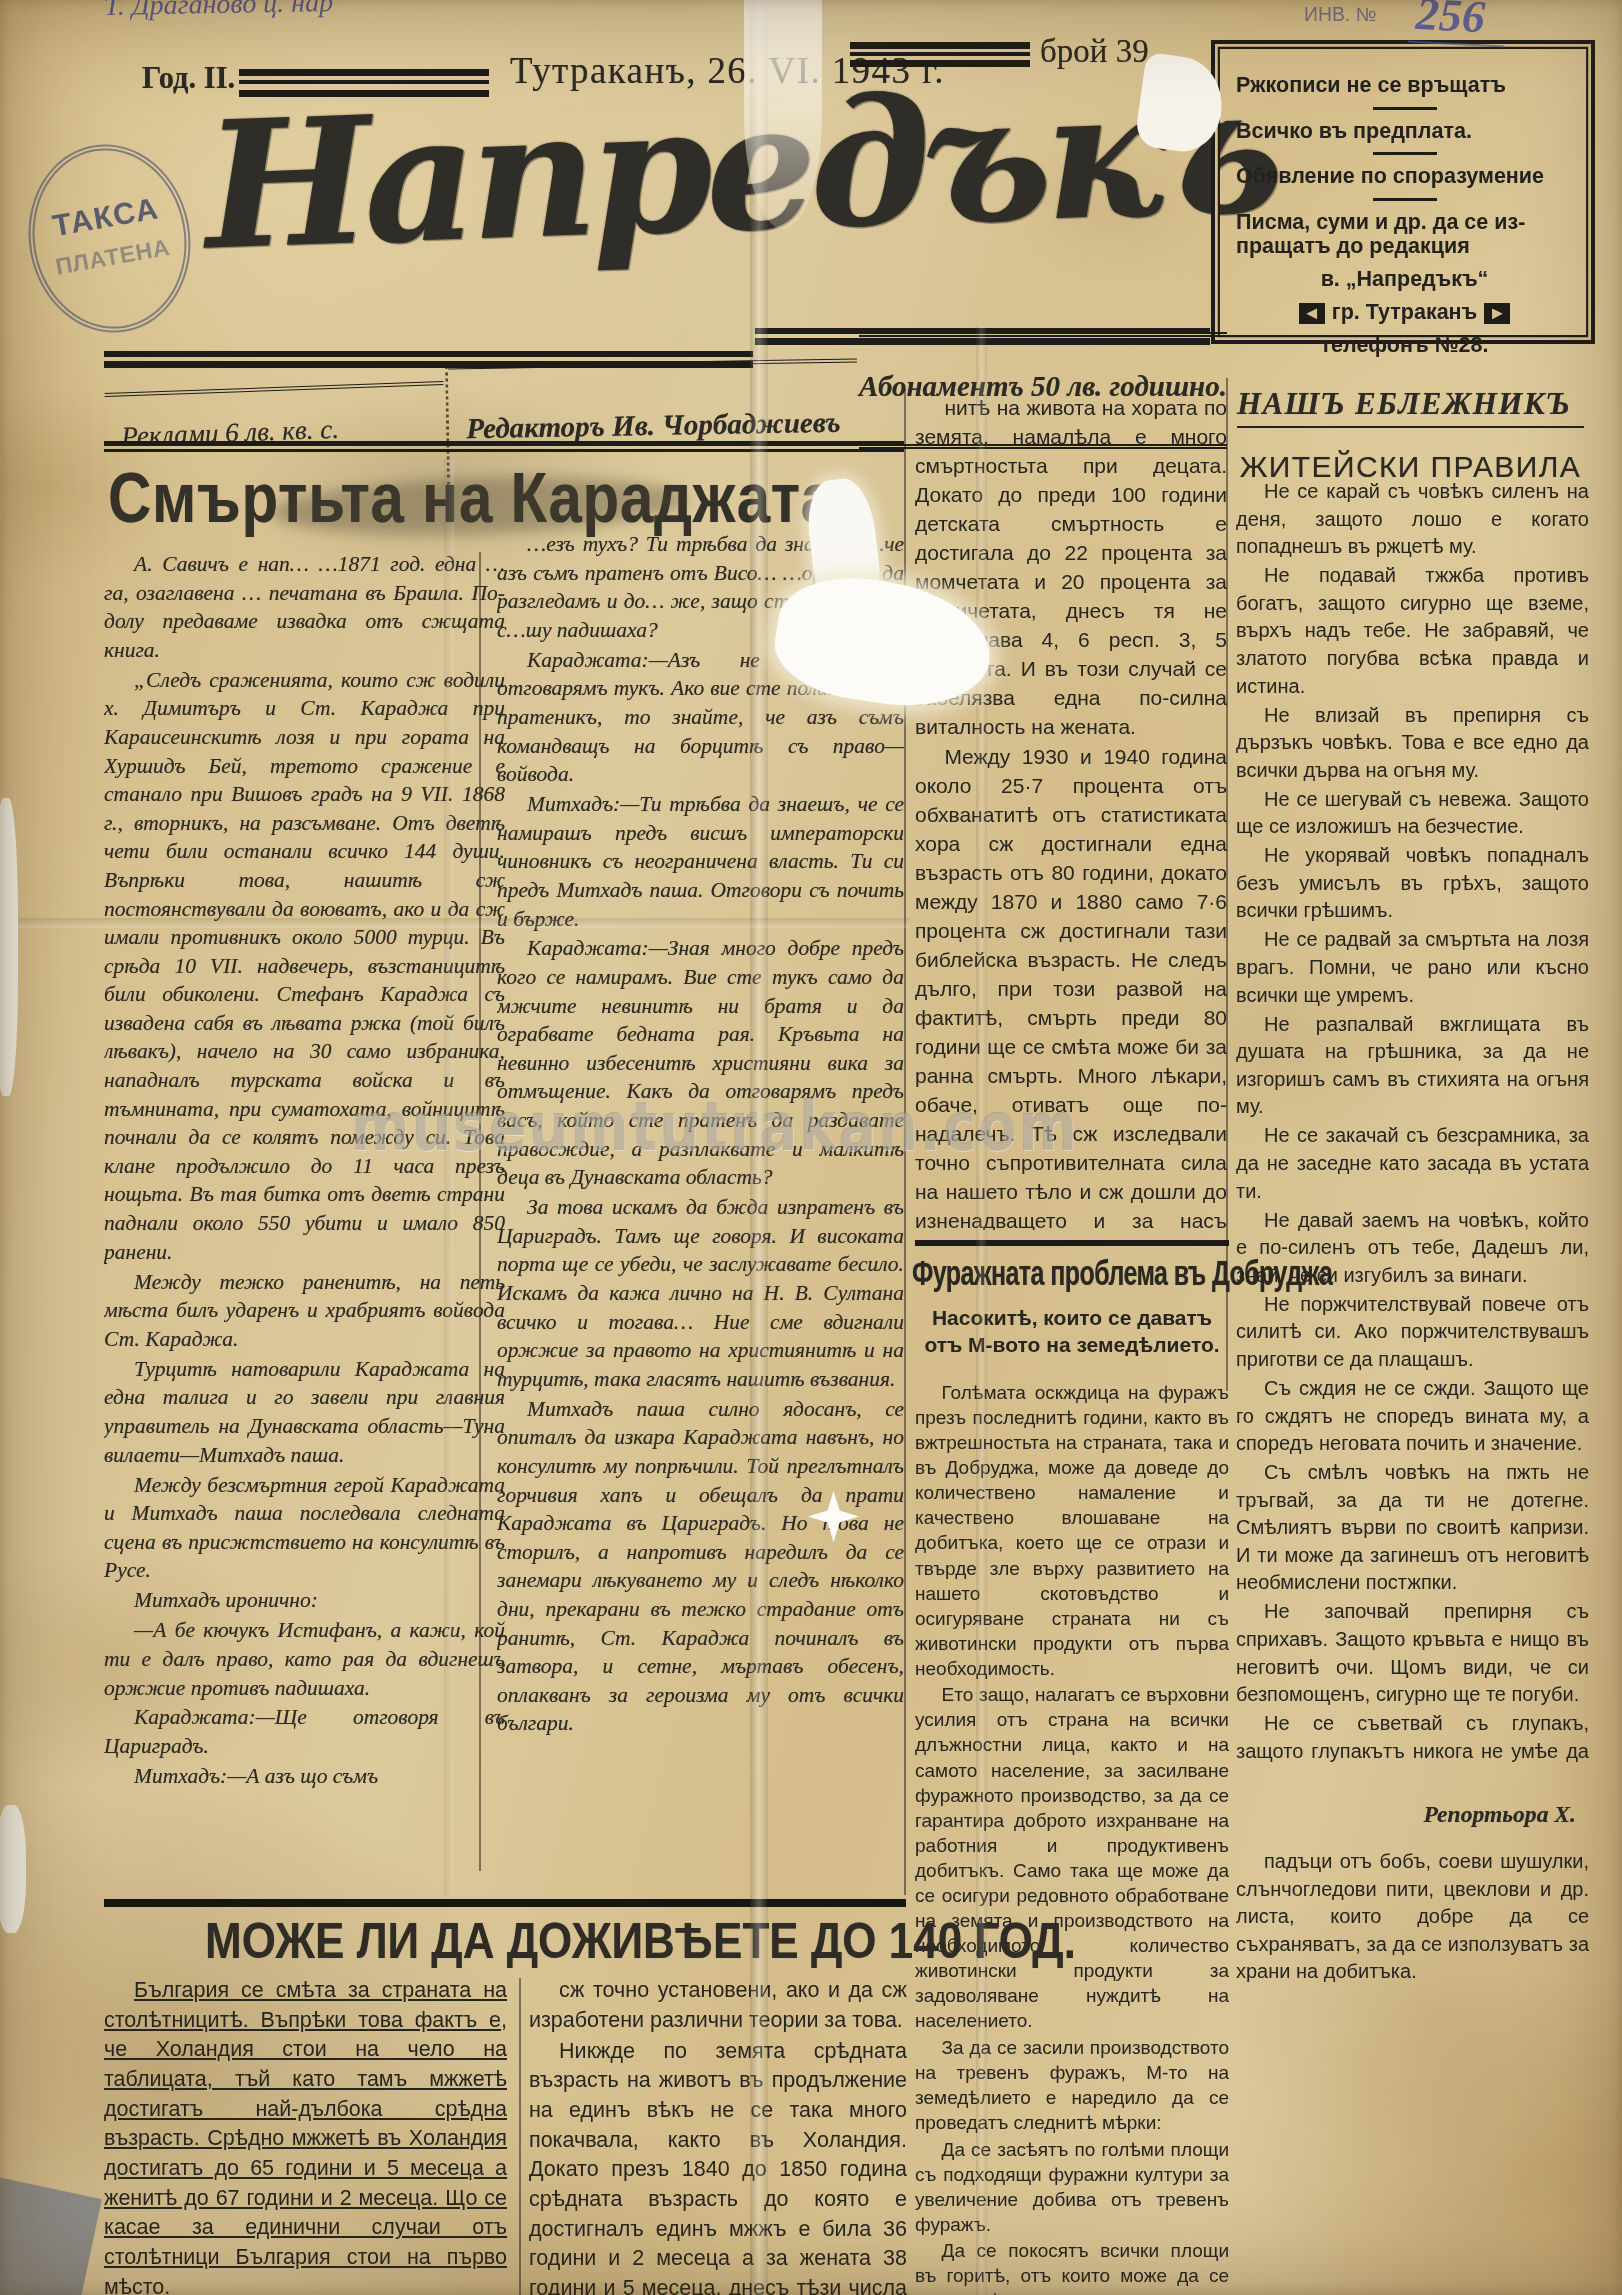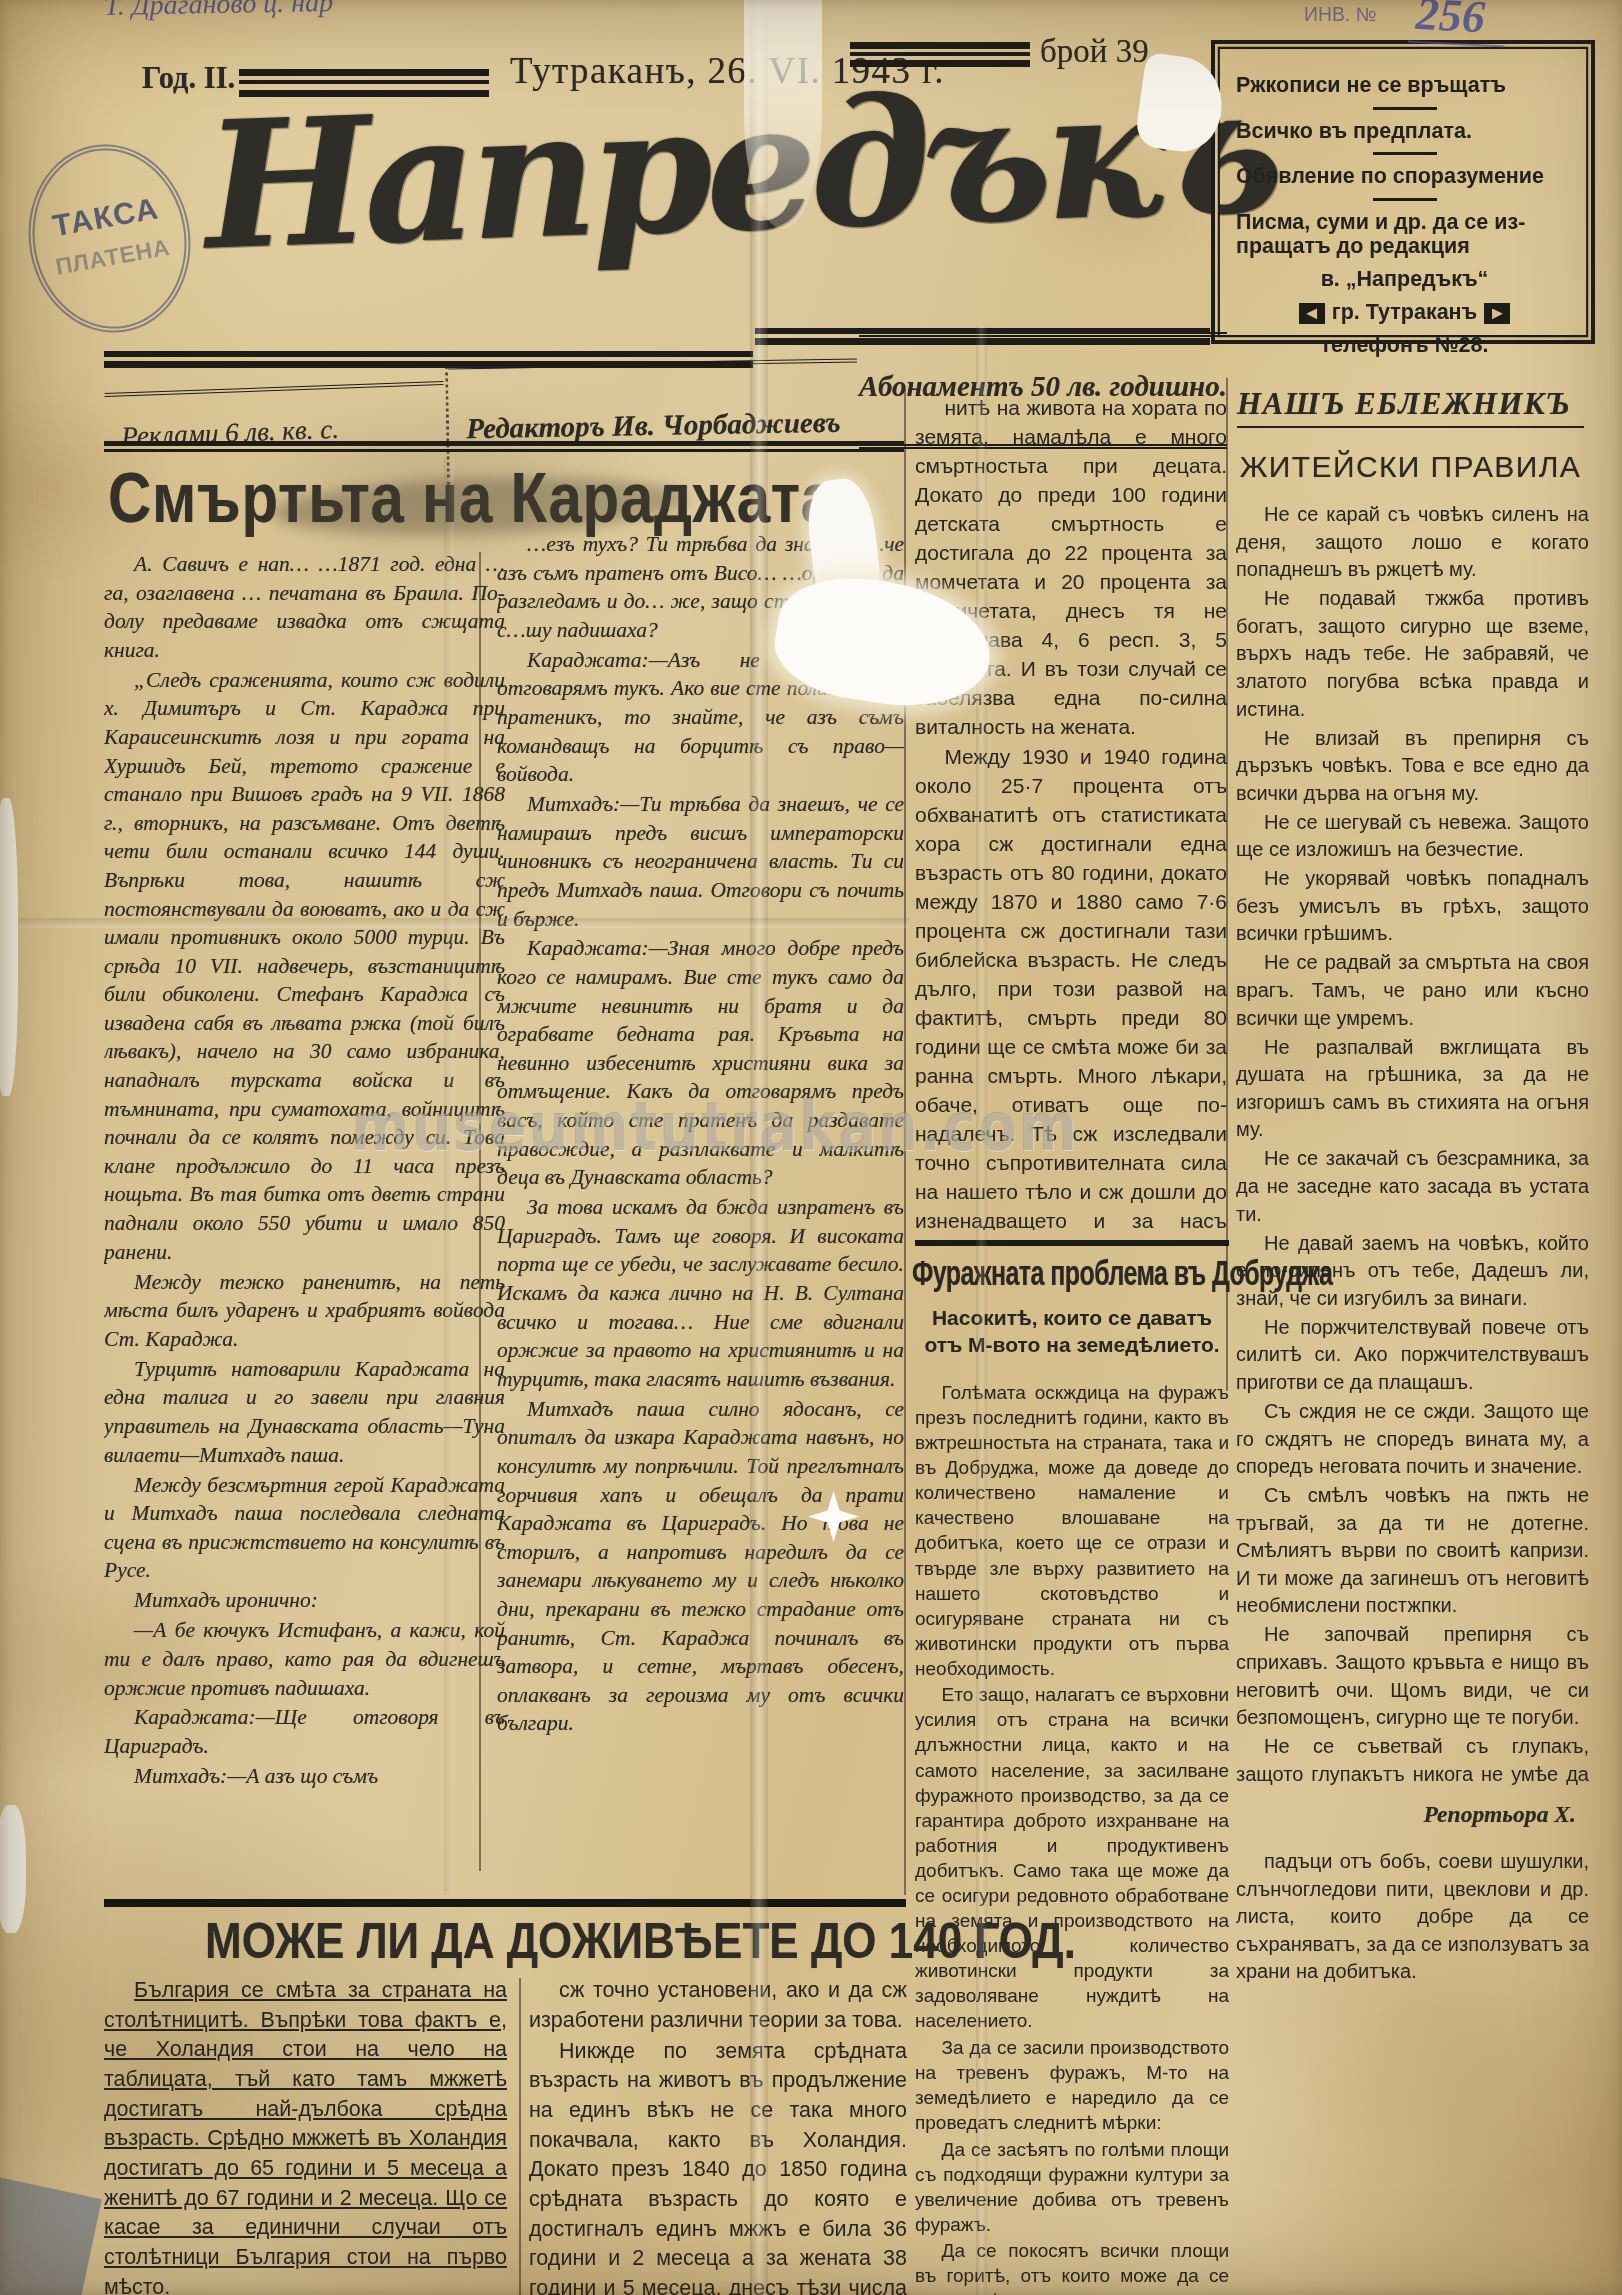--- a/index.html
+++ b/index.html
@@ -84,21 +84,21 @@
   .forage-title{position:absolute;left:912px;top:1254px;width:389px;z-index:5;font-family:"Liberation Sans",sans-serif;
     font-weight:bold;font-size:30.5px;letter-spacing:-0.7px;color:#2a2822;transform:scale(.82,1.12);transform-origin:top left;white-space:nowrap;}
   .forage-sub{position:absolute;left:915px;top:1304px;width:314px;z-index:5;font-family:"Liberation Sans",sans-serif;
     font-weight:bold;font-size:21px;text-align:center;line-height:1.3;color:#262520;}
   #forage-body{left:915px;top:1380px;width:314px;height:916px;font-size:19px;line-height:1.32;}
   
   .rubric{position:absolute;left:1237px;top:386px;width:347px;z-index:5;font-style:italic;font-weight:bold;
     font-size:31px;letter-spacing:1.4px;border-bottom:2.8px solid #23221d;padding-bottom:4.2px;white-space:nowrap;}
   .rules-title{position:absolute;left:1237px;top:450px;width:347px;z-index:5;font-family:"Liberation Sans",sans-serif;
     font-size:30px;text-align:center;letter-spacing:1.4px;color:#2a2923;}
-  #col4{left:1236px;top:501px;width:353px;height:1292px;font-size:20px;}
+  #col4{left:1236px;top:478px;width:353px;height:1292px;font-size:20px;}
   .signature{position:absolute;left:1236px;top:1801px;width:340px;z-index:5;text-align:right;font-style:italic;
     font-weight:bold;font-size:23.6px;}
   #col4cont{left:1236px;top:1848px;width:353px;height:448px;font-size:20px;}
   
   .rule-bottom{position:absolute;left:104px;top:1899px;width:802px;height:8.3px;background:#171612;z-index:5;}
   .headline2{position:absolute;left:205px;top:1913px;width:708px;z-index:5;font-family:"Liberation Sans",sans-serif;
     font-weight:bold;font-size:44px;letter-spacing:0;color:#2e2c25;transform:scaleY(1.12);transform-origin:top left;white-space:nowrap;}
   #botL{left:104px;top:1976px;width:403px;height:320px;font-size:21.5px;text-decoration:underline;}
   #botR{left:529px;top:1976px;width:378px;height:320px;font-size:21.5px;}
   
@@ -212,21 +212,21 @@
     </div>
 
   <div class="rubric ink">НАШЪ ЕБЛЕЖНИКЪ</div>
   <div class="rules-title ink">ЖИТЕЙСКИ ПРАВИЛА</div>
   <div id="col4" class="textcol sans-col">
       <p>Не се карай съ човѣкъ силенъ на деня, защото лошо е когато попаднешъ въ ржцетѣ му.</p>
       <p>Не подавай тжжба противъ богатъ, защото сигурно ще вземе, върхъ надъ тебе. Не забравяй, че златото погубва всѣка правда и истина.</p>
       <p>Не влизай въ препирня съ дързъкъ човѣкъ. Това е все едно да всички дърва на огъня му.</p>
       <p>Не се шегувай съ невежа. Защото ще се изложишъ на безчестие.</p>
       <p>Не укорявай човѣкъ попадналъ безъ умисълъ въ грѣхъ, защото всички грѣшимъ.</p>
-      <p>Не се радвай за смъртьта на своя врагъ. Тамъ, че рано или късно всички ще умремъ.</p>
+      <p>Не се радвай за смъртьта на лозя врагъ. Помни, че рано или късно всички ще умремъ.</p>
       <p>Не разпалвай вжглищата въ душата на грѣшника, за да не изгоришъ самъ въ стихията на огъня му.</p>
       <p>Не се закачай съ безсрамника, за да не заседне като засада въ устата ти.</p>
       <p>Не давай заемъ на човѣкъ, който е по-силенъ отъ тебе, Дадешъ ли, знай, че си изгубилъ за винаги.</p>
       <p>Не поржчителствувай повече отъ силитѣ си. Ако поржчителствувашъ приготви се да плащашъ.</p>
       <p>Съ сждия не се сжди. Защото ще го сждятъ не споредъ вината му, а споредъ неговата почить и значение.</p>
       <p>Съ смѣлъ човѣкъ на пжть не тръгвай, за да ти не дотегне. Смѣлиятъ върви по своитѣ капризи. И ти може да загинешъ отъ неговитѣ необмислени постжпки.</p>
       <p>Не започвай препирня съ сприхавъ. Защото кръвьта е нищо въ неговитѣ очи. Щомъ види, че си безпомощенъ, сигурно ще те погуби.</p>
       <p>Не се съветвай съ глупакъ, защото глупакътъ никога не умѣе да пази тайна.</p>
     </div>
   <div class="signature ink">Репортьора Х.</div>

